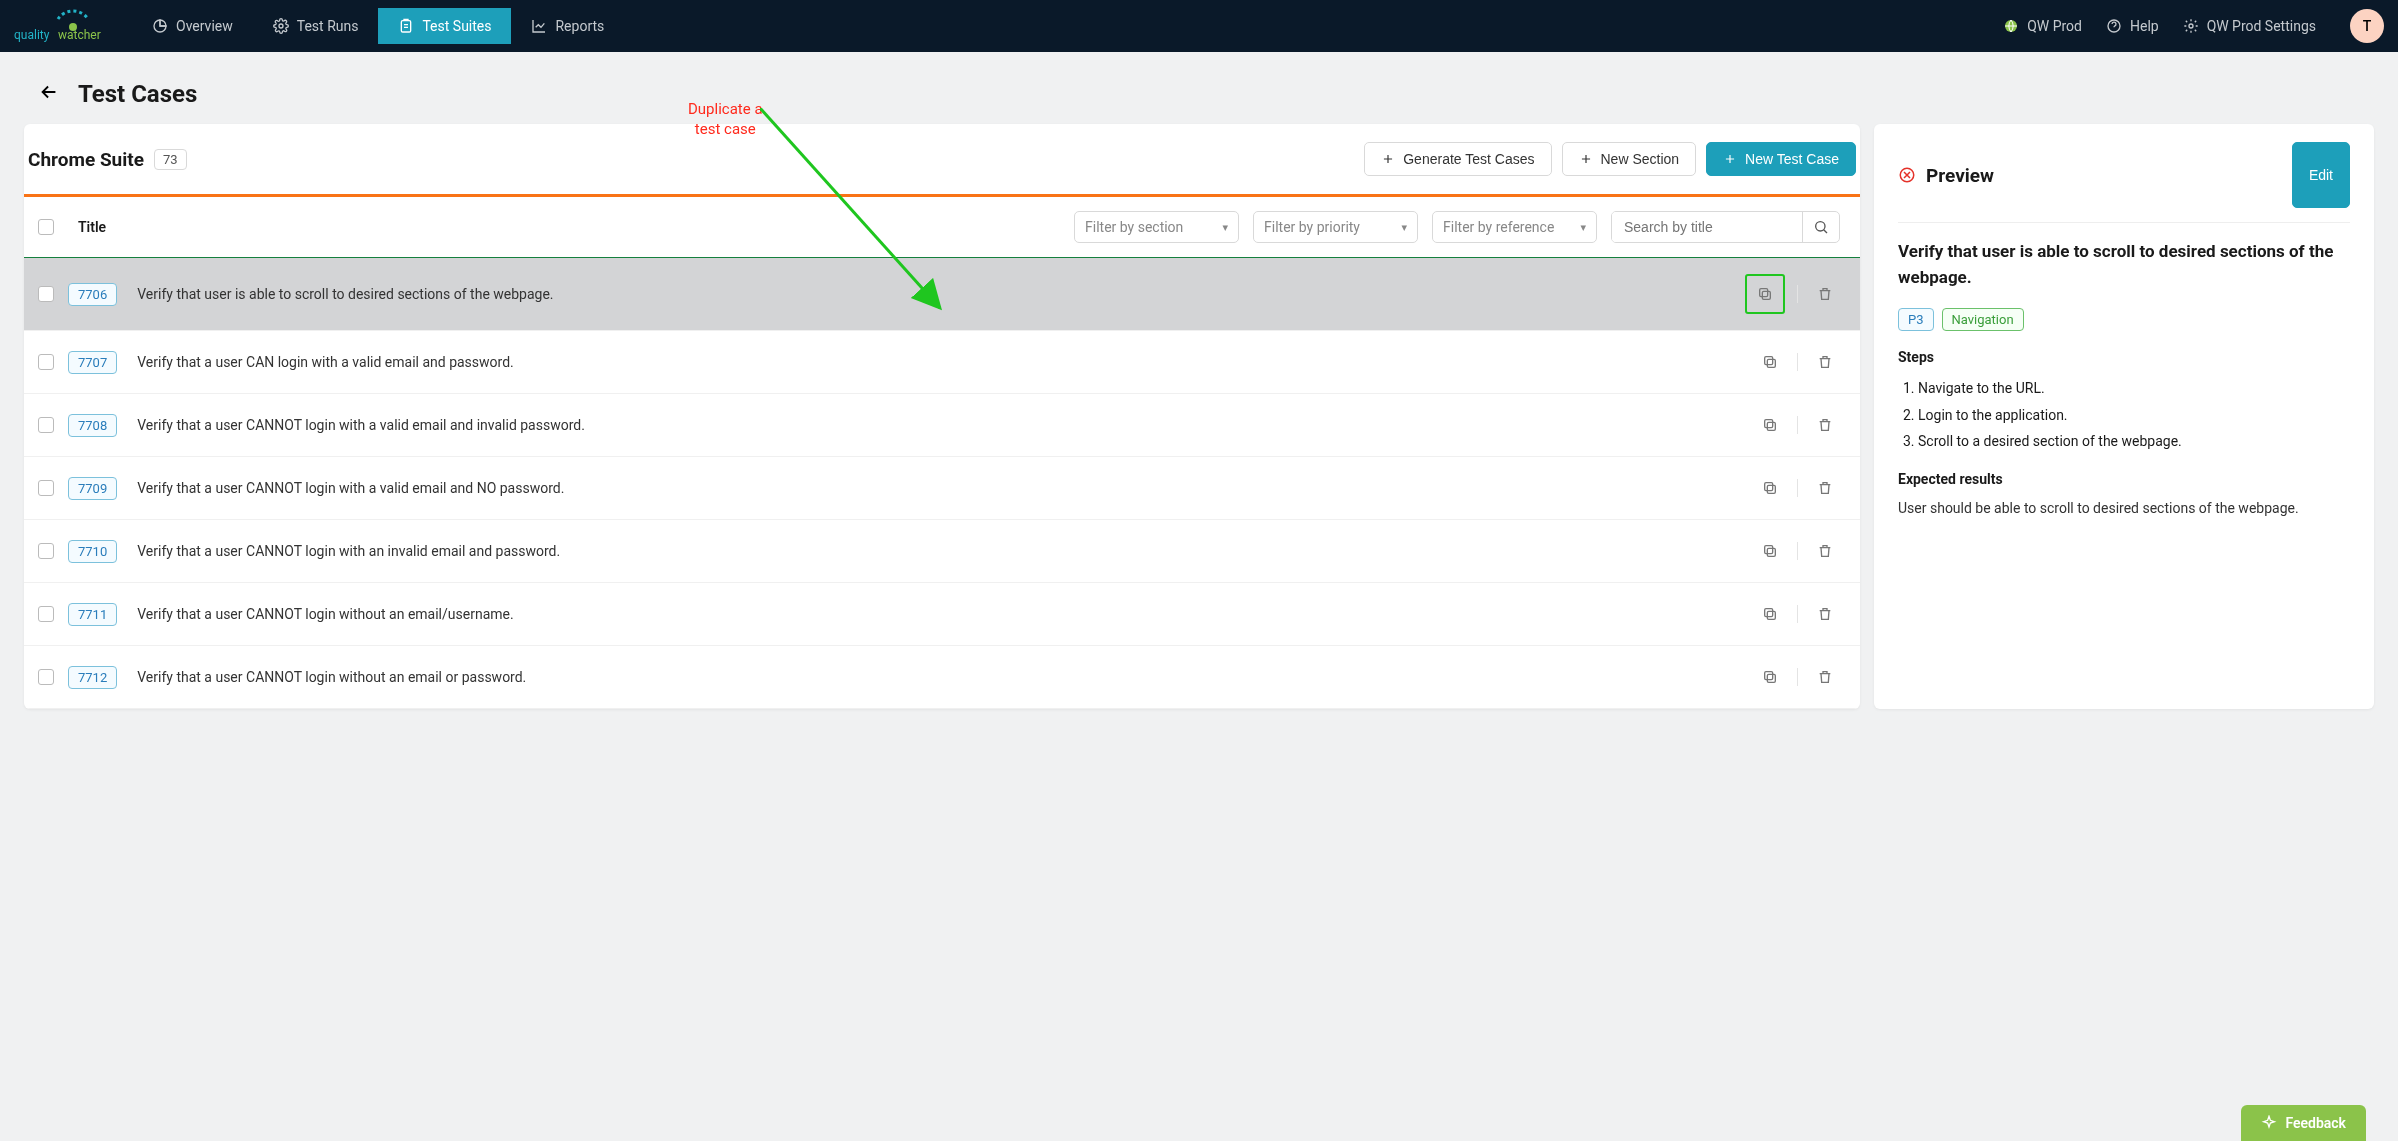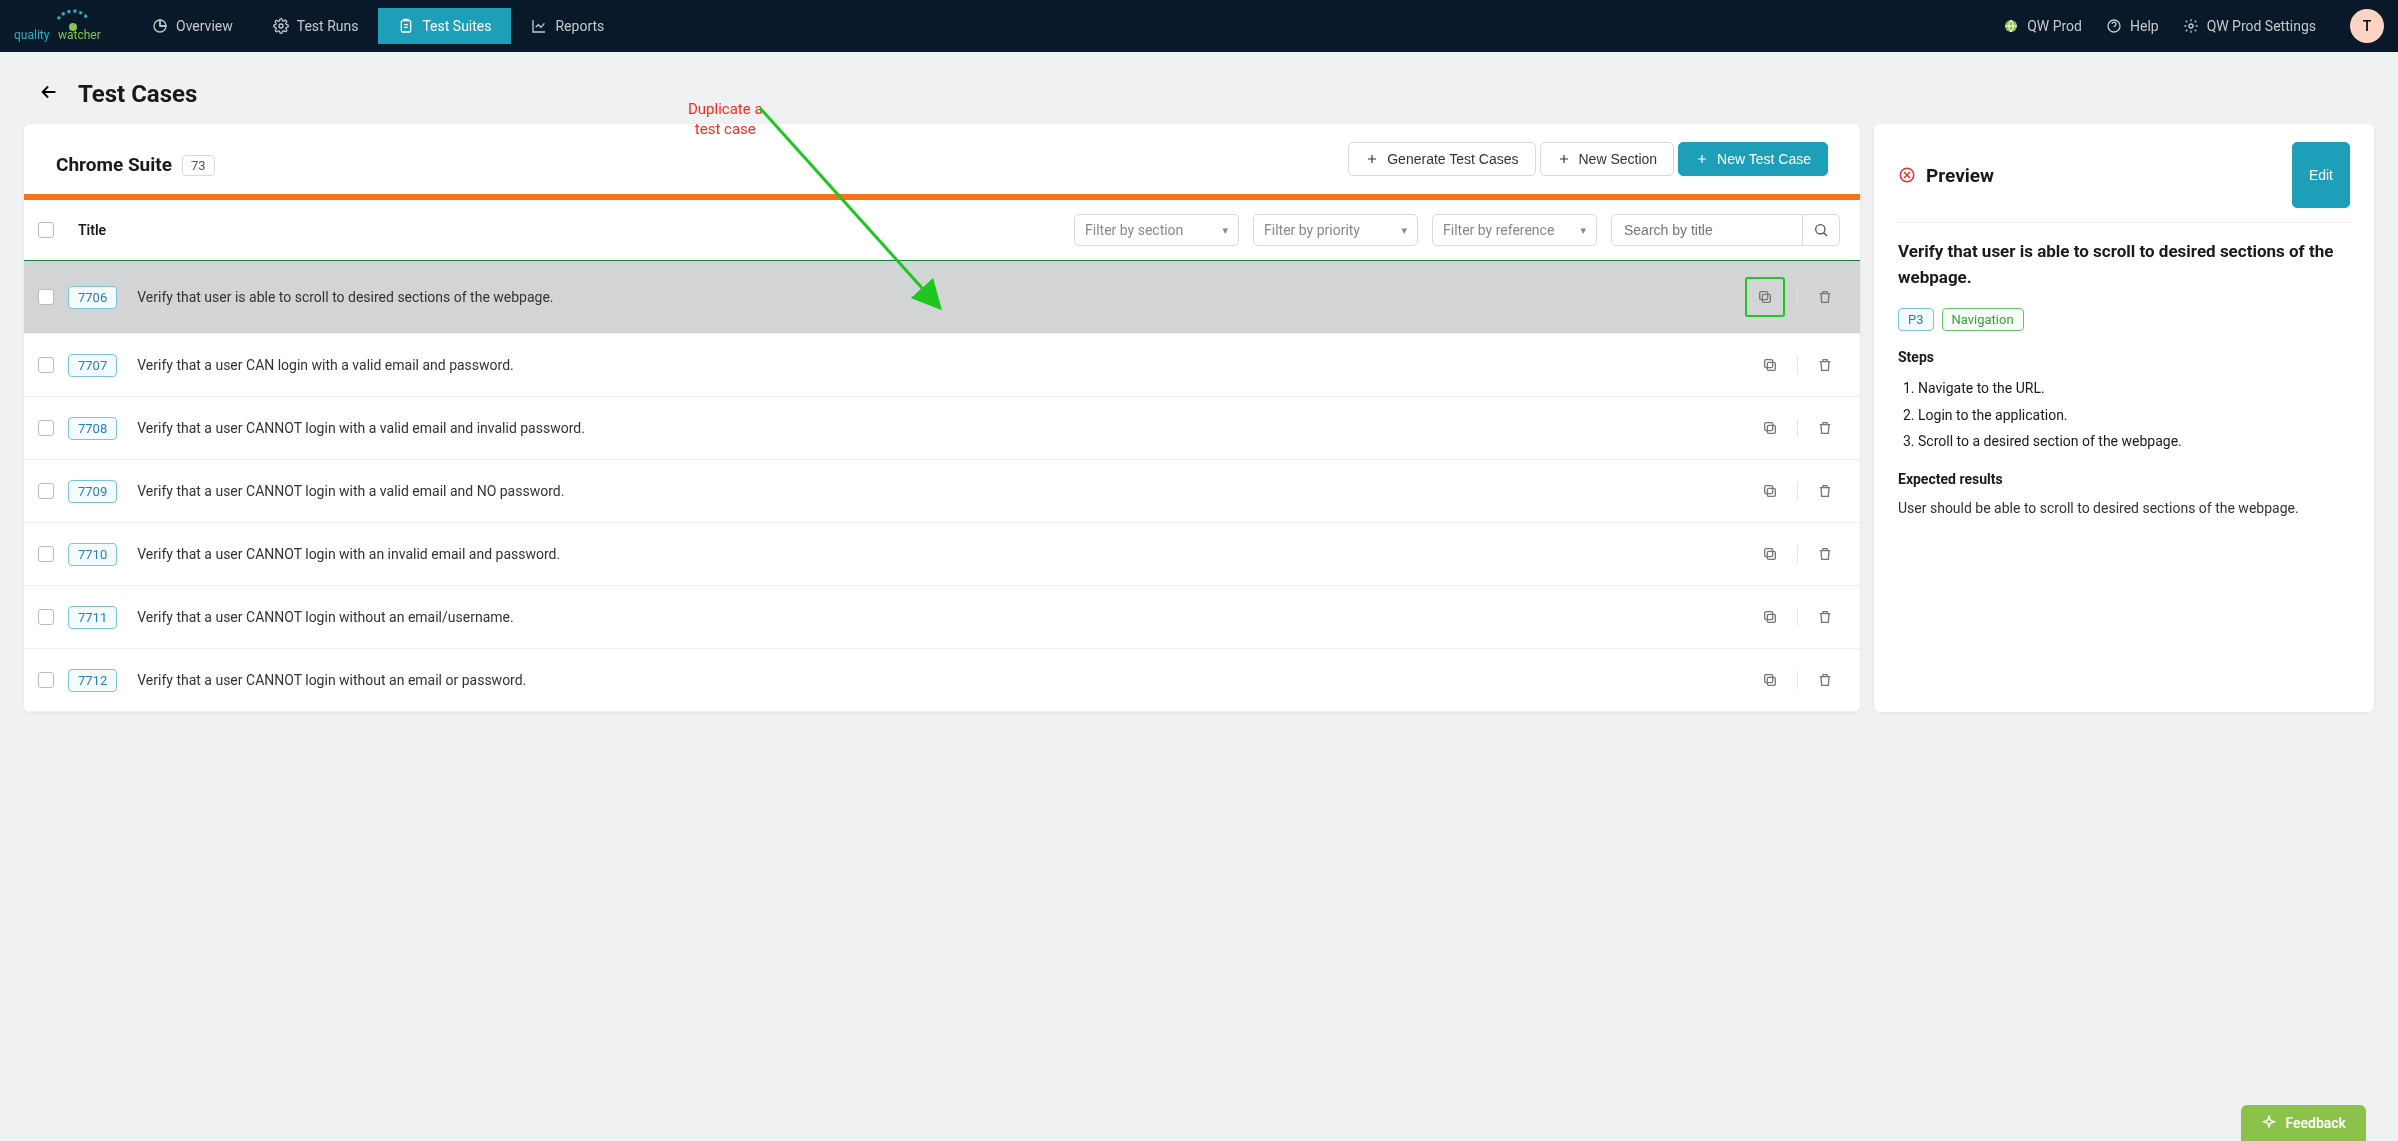--- a/index.html
+++ b/index.html
@@ -61,29 +61,29 @@
 
   
   .card {
     background: #fff;
     border-radius: 6px;
     box-shadow: 0 1px 3px rgba(0,0,0,0.06);
     flex: 1;
     overflow: hidden;
   }
   .suite-header {
-    display: flex; align-items: flex-end; padding: 18px 32px;
-    border-bottom: 6px solid #f97316;
+    display: flex; align-items: center; padding: 18px 4px;
+    border-bottom: 3px solid #f97316;
   }
   .suite-title { font-size: 19px; font-weight: 700; }
   .suite-count {
     margin-left: 10px; border: 1px solid #d9d9d9; border-radius: 4px;
     padding: 2px 8px; font-size: 13px; color: #555;
   }
-  .suite-actions { margin-left: auto; display: flex; gap: 4px; }
+  .suite-actions { margin-left: auto; display: flex; gap: 10px; }
   .btn {
     display: inline-flex; align-items: center; gap: 8px;
     padding: 8px 16px; border: 1px solid #d9d9d9; border-radius: 5px;
     background: #fff; cursor: pointer; font-size: 14px; color: #333;
   }
   .btn.primary { background: #1d9fba; color: #fff; border-color: #1d9fba; }
   .btn.small-primary { background: #1d9fba; color: #fff; border-color: #1d9fba; padding: 24px 16px; }
 
   
   .filter-row {

